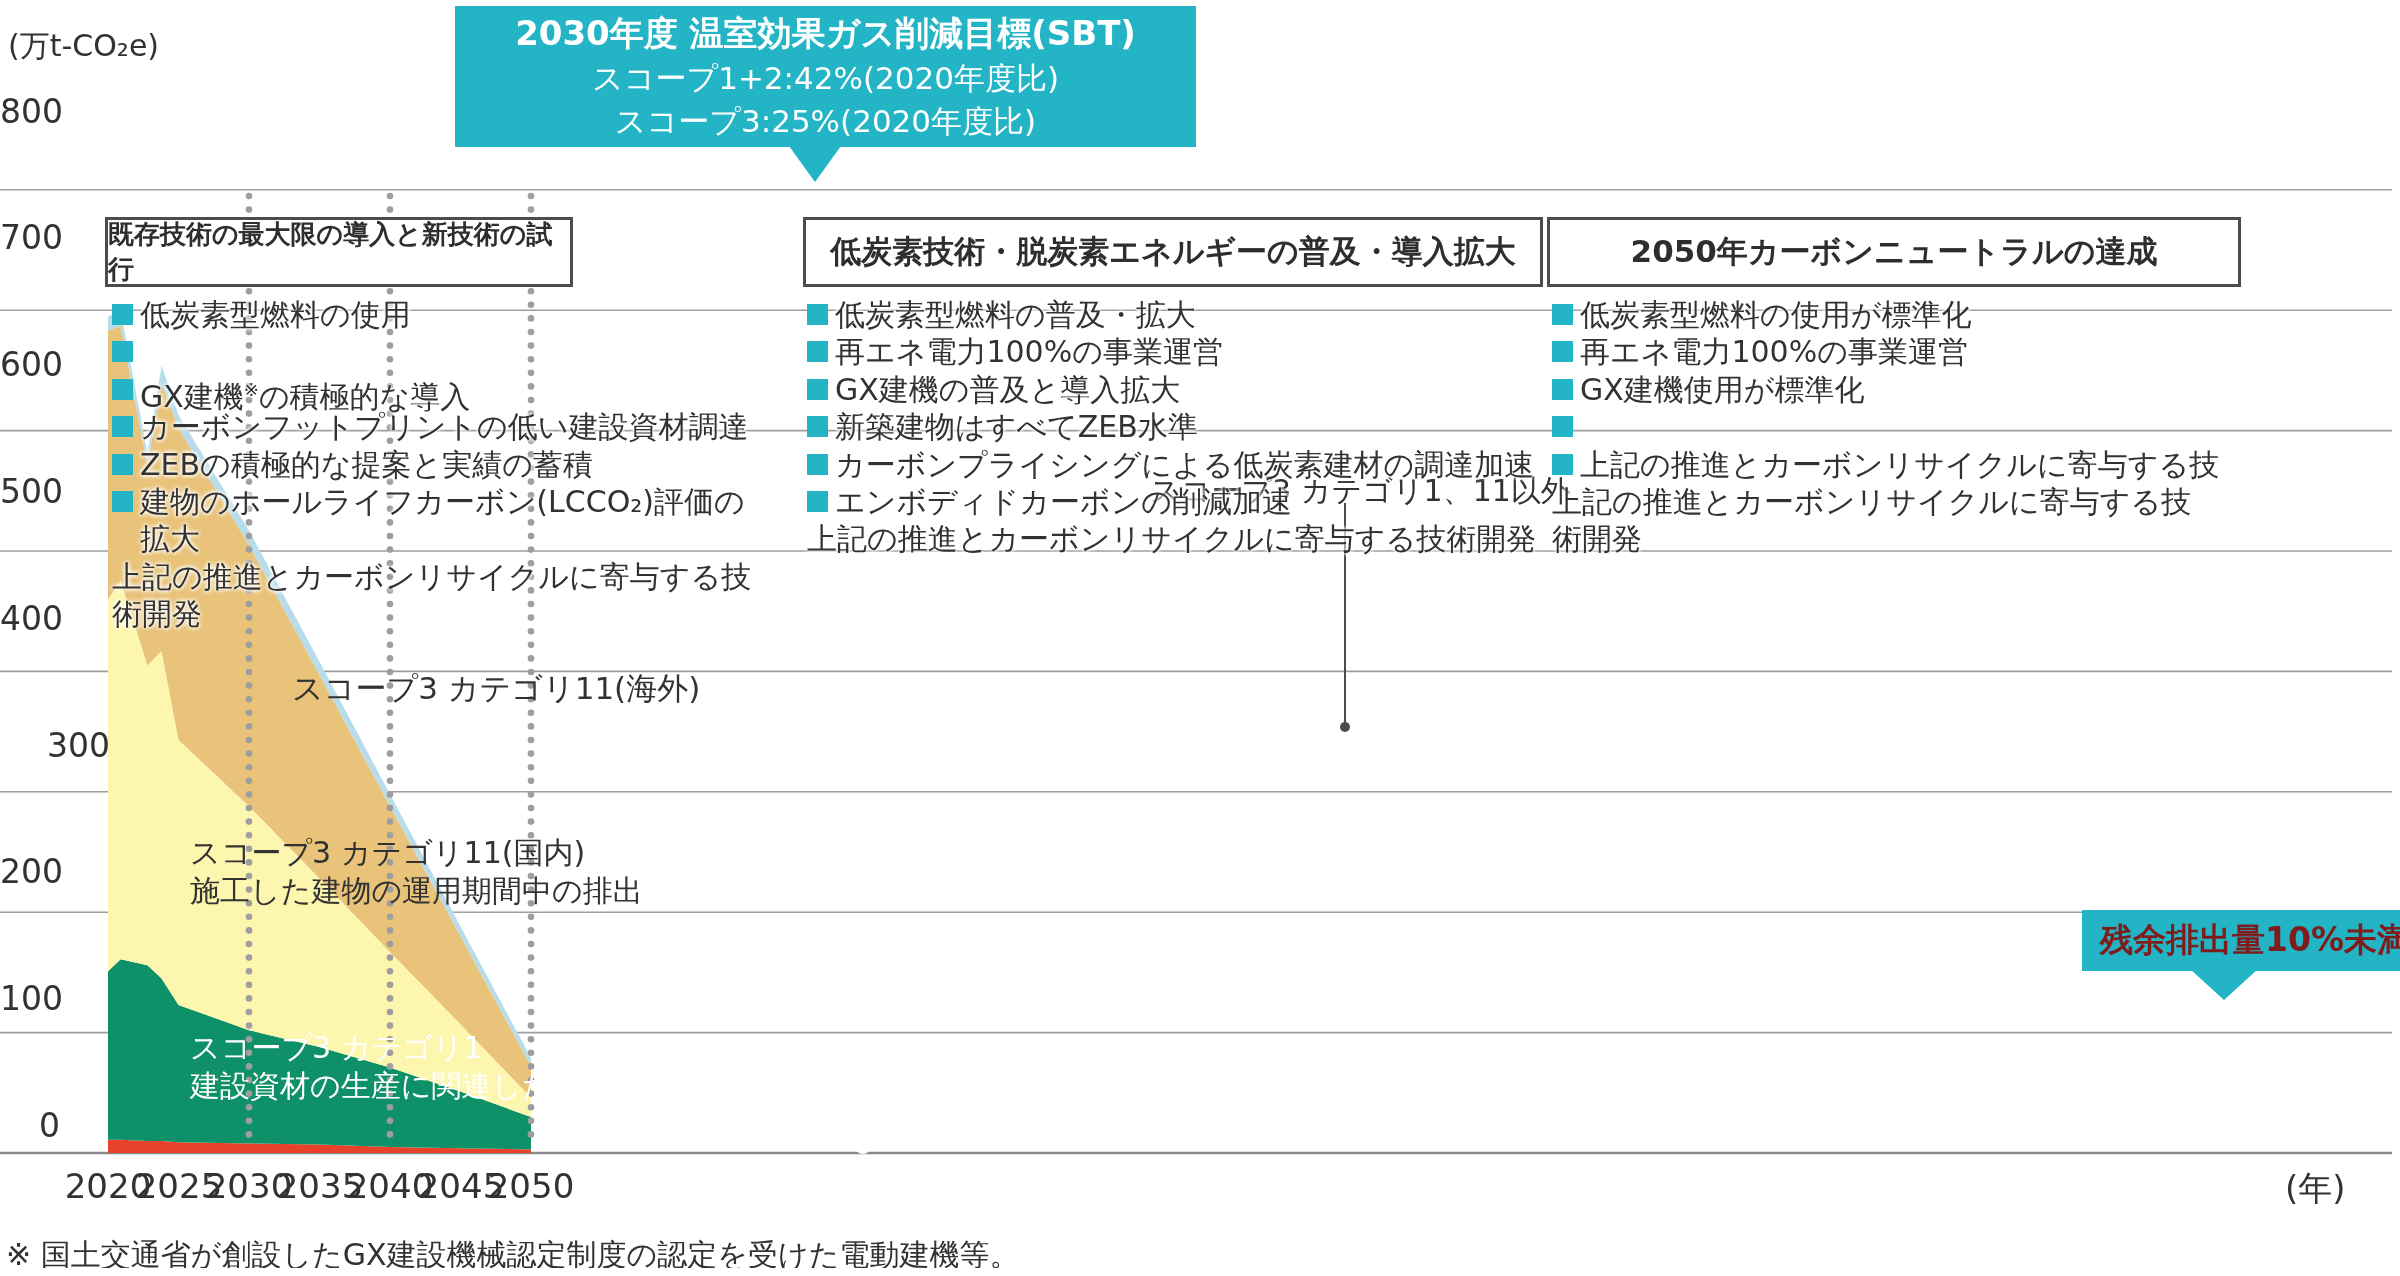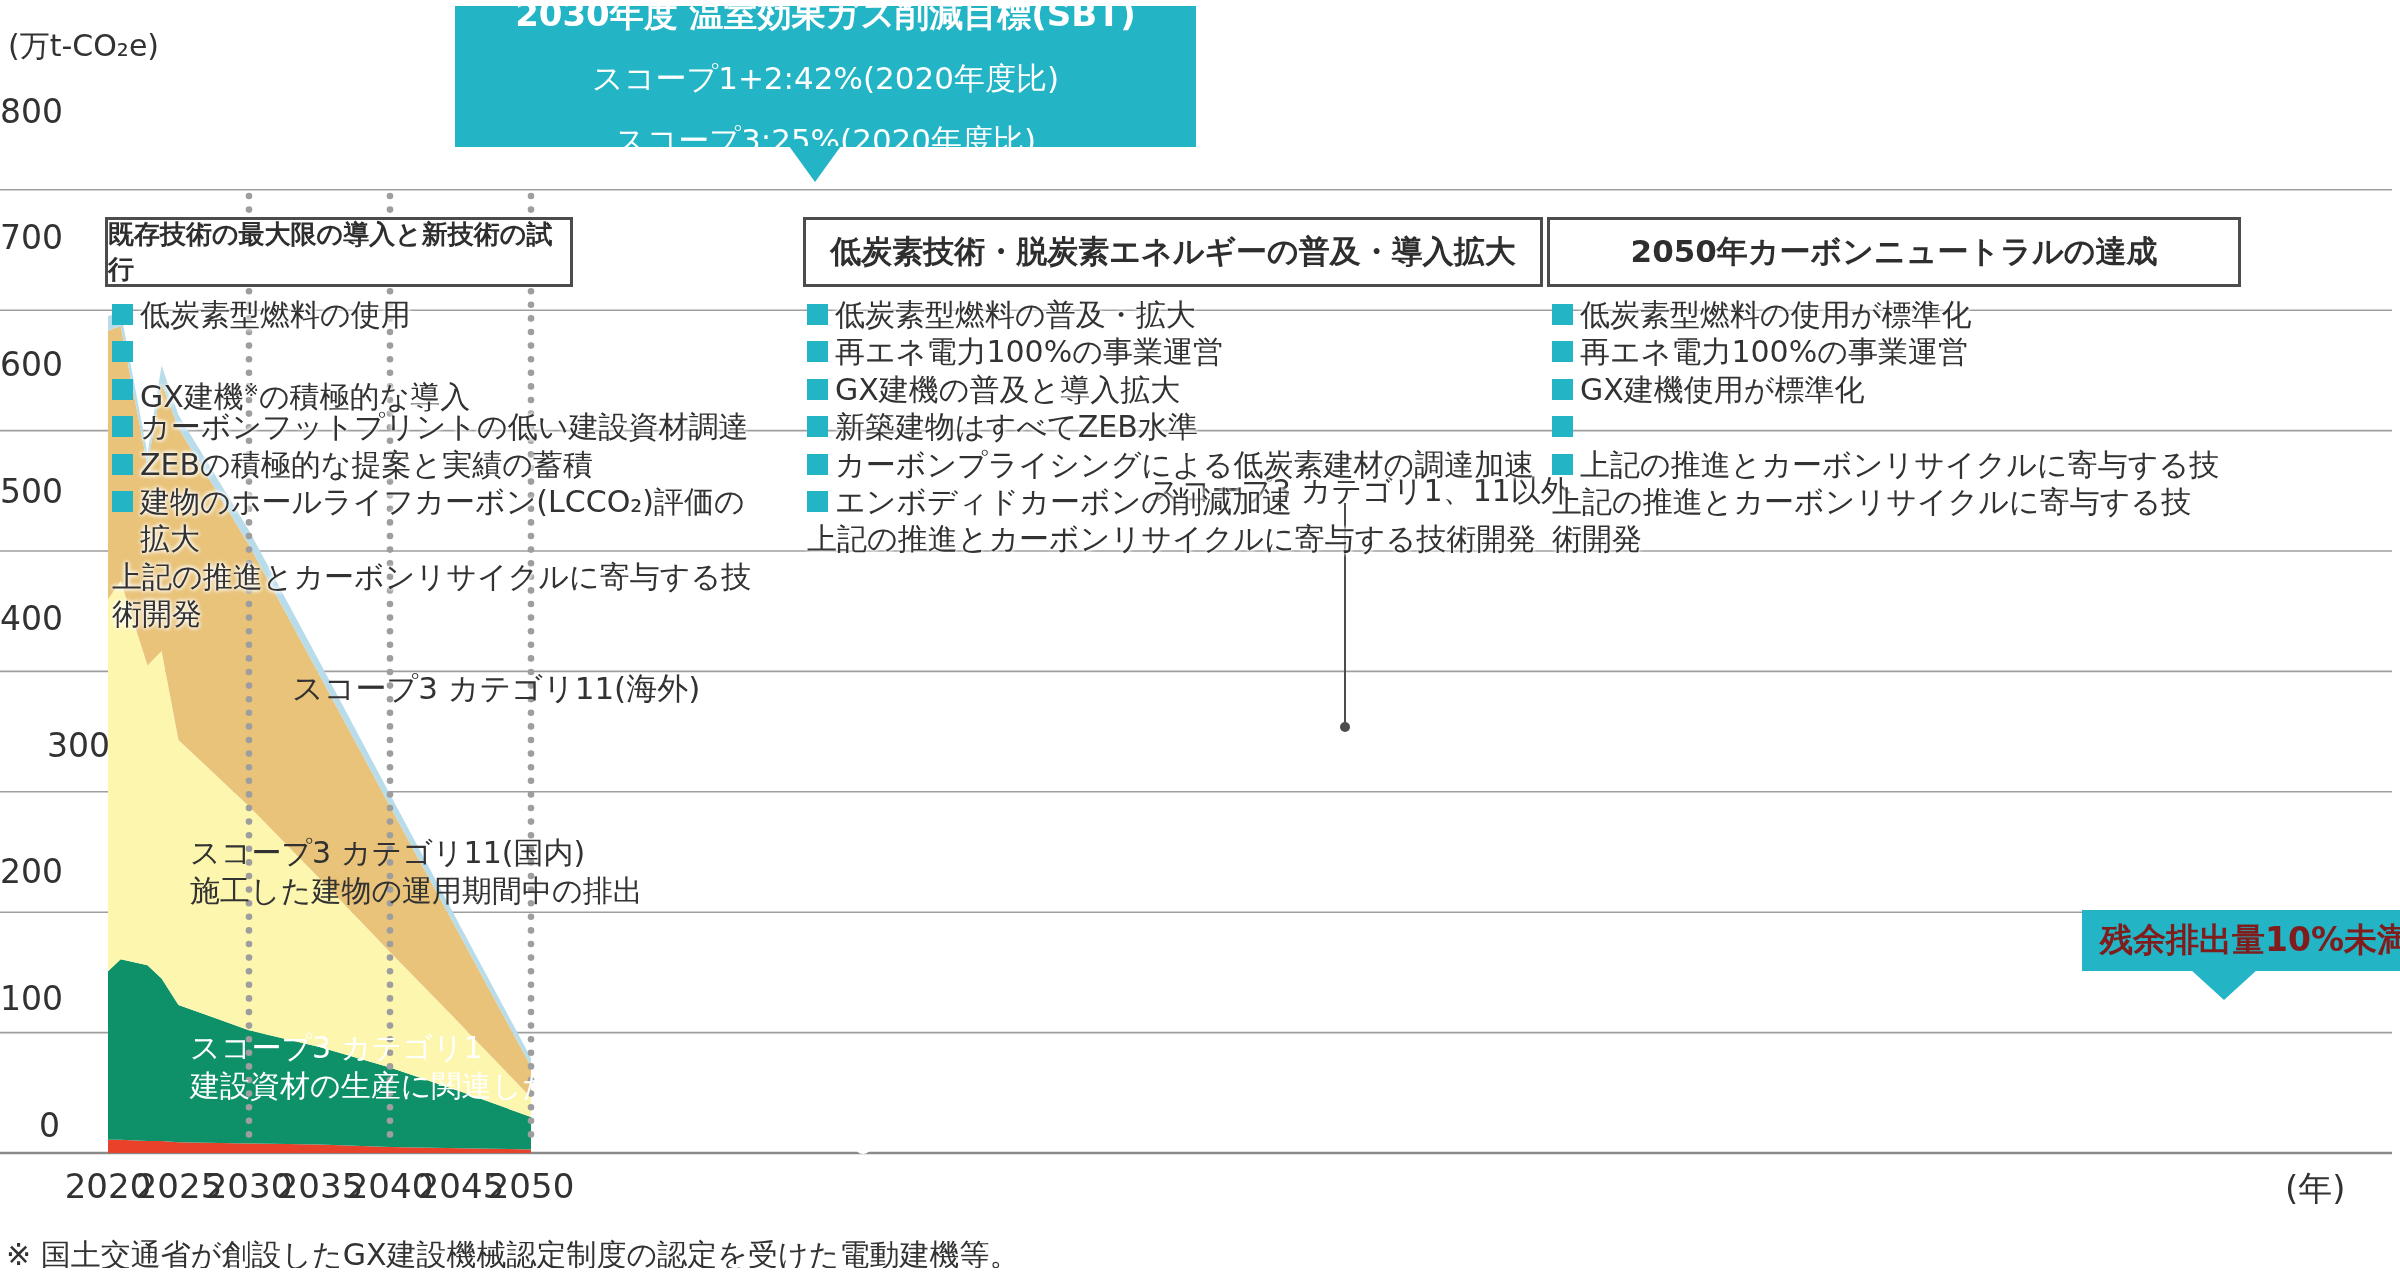--- a/index.html
+++ b/index.html
@@ -12,21 +12,21 @@
   .ylab{font-size:33px;width:60px;text-align:right;z-index:2;}
   .xlab{font-size:34px;width:160px;text-align:center;z-index:2;}
   .xsuffix{font-size:34px;}
   .phase-box{position:absolute;z-index:3;background:#fff;border:3px solid #4c4c4c;
              display:flex;align-items:center;justify-content:center;font-weight:bold;color:#2e2e2e;}
   .row{position:absolute;z-index:3;font-size:30px;line-height:38px;white-space:nowrap;
        text-shadow:0 0 4px #fff,0 0 4px #fff,0 0 5px #fff;color:#323232;}
   .sq{position:absolute;z-index:3;width:21px;height:21px;}
   .row sup{font-size:18px;}
   .callout{position:absolute;z-index:4;text-align:center;color:#fff;
-           display:flex;flex-direction:column;justify-content:center;gap:20px;}
+           display:flex;flex-direction:column;justify-content:center;gap:1px;}
   .callout .t1{font-size:34px;font-weight:bold;}
   .callout .t2{font-size:31px;}
   .tri{position:absolute;z-index:4;width:0;height:0;}
   .badge{position:absolute;z-index:4;color:#7f1d1d;font-weight:bold;font-size:33px;
          display:flex;align-items:center;justify-content:center;margin-left:33px;}
   .arealab{font-size:30px;}
   .arealab.big{font-size:31px;}
   .white{color:#fff;}
   .footnote{font-size:30px;}
 </style>

